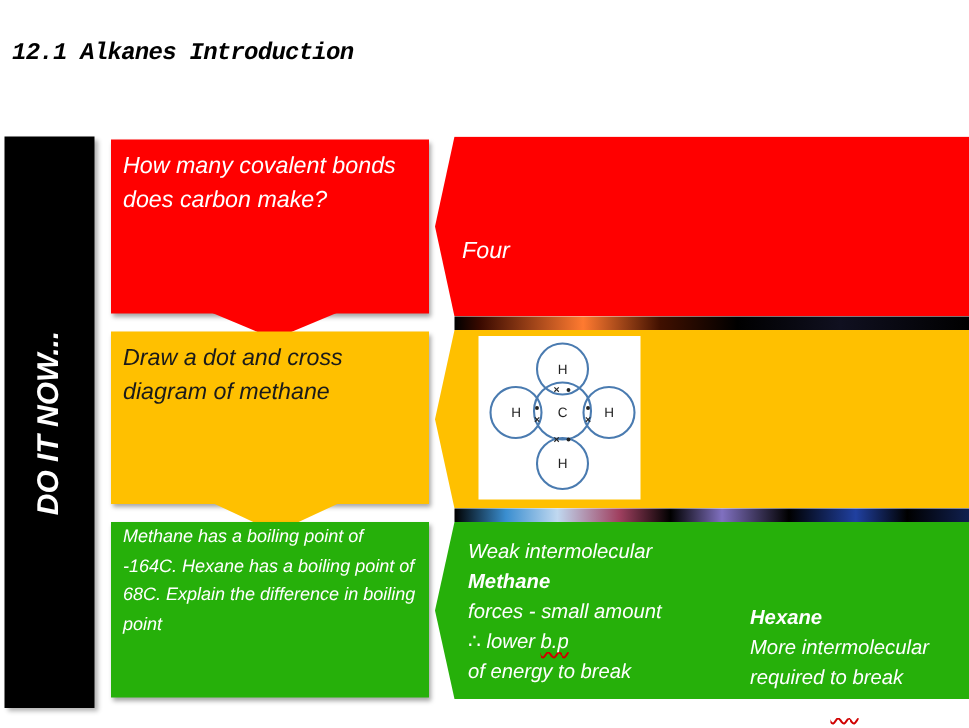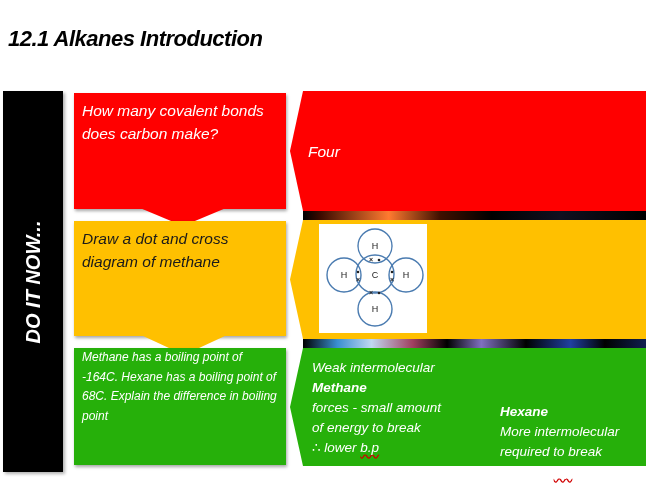--- a/index.html
+++ b/index.html
@@ -1,39 +1,39 @@
 <!DOCTYPE html>
 <html><head>
 <meta charset="utf-8">
 <style>
   html, body { margin:0; padding:0; }
   body { width:646px; height:485px; background:#ffffff; position:relative; overflow:hidden;
          font-family: "Liberation Sans", "DejaVu Sans", sans-serif; }
-  .title { position:absolute; left:8px; top:26px; font-size:22px; font-weight:bold; font-style:italic;
-           color:#000; letter-spacing:-0.5px; }
+  .title { position:absolute; left:8px; top:26px; font-size:16px; font-weight:bold; font-style:italic;
+           color:#000; letter-spacing:-0.5px;font-family:Liberation Mono, monospace; }
   .sidebar { position:absolute; left:3px; top:91px; width:60px; height:381px; background:#000;
              box-shadow:2px 2px 3px rgba(0,0,0,0.3); }
   .sidebar-text { position:absolute; left:50%; top:50%; transform:translate(-50%,-50%) rotate(-90deg);
                   white-space:nowrap; color:#fff; font-weight:bold; font-style:italic; font-size:20px; }
   .qbox { position:absolute; left:74px; width:212px; box-shadow:1px 2px 3px rgba(0,0,0,0.35);
           font-style:italic; font-size:15.5px; line-height:23px; padding:6px 8px; box-sizing:border-box; }
   .q1 { top:93px; height:116px; background:#ff0000; color:#fff; }
   .q2 { top:221px; height:115px; background:#ffc000; color:#1a1a1a; }
   .q3 { top:348px; height:117px; background:#26b00a; color:#fff; font-size:12px; line-height:19.5px; padding-top:0; }
   .arrow { position:absolute; width:0; height:0; border-left:43px solid transparent; border-right:43px solid transparent; }
   .a1 { left:140px; top:208px; border-top:18px solid #ff0000; }
   .a2 { left:141px; top:335px; border-top:20px solid #ffc000; }
   .dark { position:absolute; left:303px; width:343px; height:9px;
           background:linear-gradient(90deg,#000 0%, #3a0a00 5%, #ff7a30 25%, #401000 40%, #000 55%, #101020 75%, #000 100%); }
   .dark2 { background:linear-gradient(90deg,#000 0%, #3a8ed0 10%, #c0d8f0 20%, #a04060 32%, #000 42%, #8070c0 52%, #000 65%, #2040a0 78%, #000 88%, #102050 100%); }
   .ans { position:absolute; left:290px; width:356px; clip-path: polygon(13px 0, 100% 0, 100% 100%, 13px 100%, 0 50%); }
   .ans-red { top:91px; height:120px; background:#ff0000; }
   .ans-yellow { top:220px; height:119px; background:#ffc000; }
   .ans-green { top:348px; height:118px; background:#26b00a; }
-  .four { position:absolute; left:308px; top:143px; color:#fff; font-style:italic; font-size:15.5px; }
+  .four { position:absolute; left:308px; top:159px; color:#fff; font-style:italic; font-size:15.5px; }
   .diagram { position:absolute; left:319px; top:224px; width:108px; height:109px; background:#fff; }
   .col { position:absolute; top:358px; color:#fff; font-style:italic; font-size:13.5px; line-height:20px; }
   .col b { font-weight:bold; }
   .c1 { left:312px; }
   .c2 { left:500px;margin-top:44px; }
   .wavy { text-decoration: underline wavy #d00000; text-underline-offset:2px; }
   .more { font-weight:bold; text-decoration:underline; }
 </style>
 </head>
 <body>
@@ -84,22 +84,22 @@
       <circle cx="73" cy="48" r="1.3" fill="#222"></circle>
         <text x="73" y="58">×</text>
     </g>
   </svg>
 </div>
 
 <div class="col c1">
   <div>Weak intermolecular</div>
   <div><b>Methane</b></div>
   <div>forces - small amount</div>
+  <div><span>∴ lower </span><span class="wavy">b.p</span></div>
   <div>of energy to break</div>
-  <div><span>∴ lower </span><span class="wavy">b.p</span></div>
 </div>
 
 <div class="col c2">
   <div><b>Hexane</b></div>
   <div>More intermolecular</div>
   <div>required to break</div>
   <div><span>∴ higher </span><span class="wavy">b.p</span></div>
 </div>
 
 </body></html>

